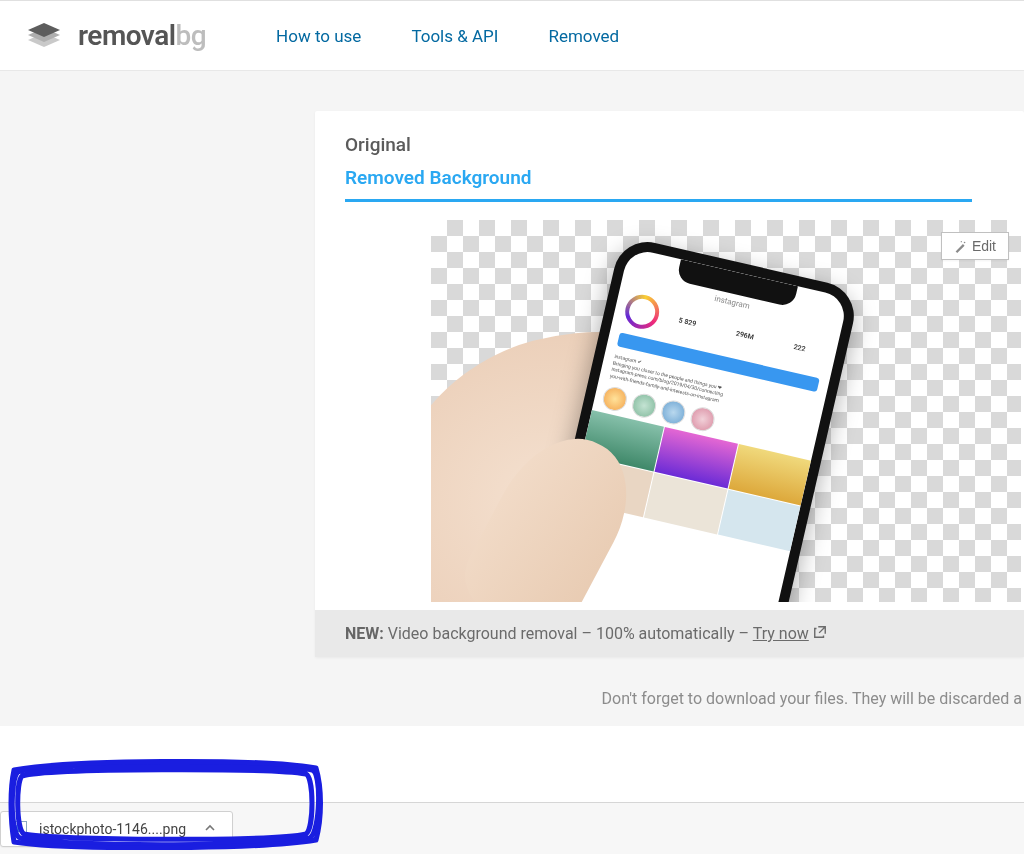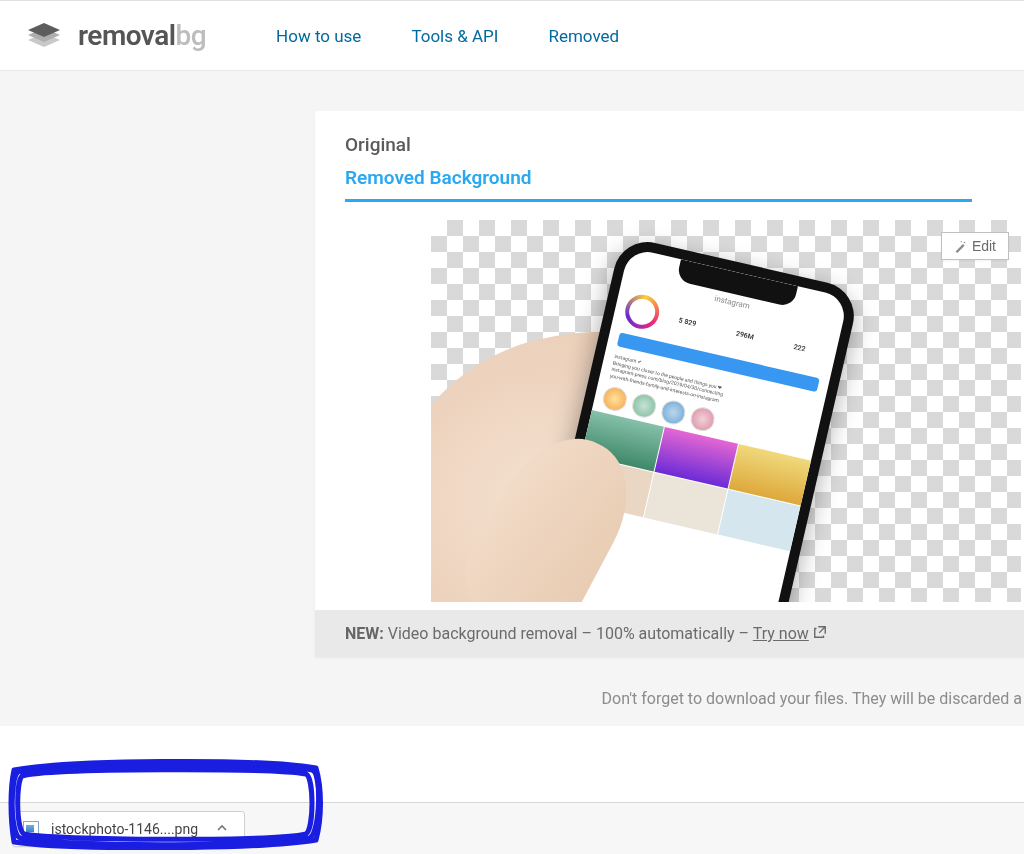--- a/index.html
+++ b/index.html
@@ -220,21 +220,20 @@
     .download-bar {
       position: absolute;
       bottom: 0;
       left: 0;
       width: 100%;
       height: 52px;
       border-top: 1px solid #d6d6d6;
       background: #f7f7f7;
       display: flex;
       align-items: center;
-      padding-left: 12px;
     }
     .download-chip {
       display: flex;
       align-items: center;
       height: 36px;
       padding: 0 16px 0 10px;
       border: 1px solid #d0d0d0;
       border-radius: 3px;
       background: #fff;
       box-shadow: 0 1px 1px rgba(0,0,0,0.04);

